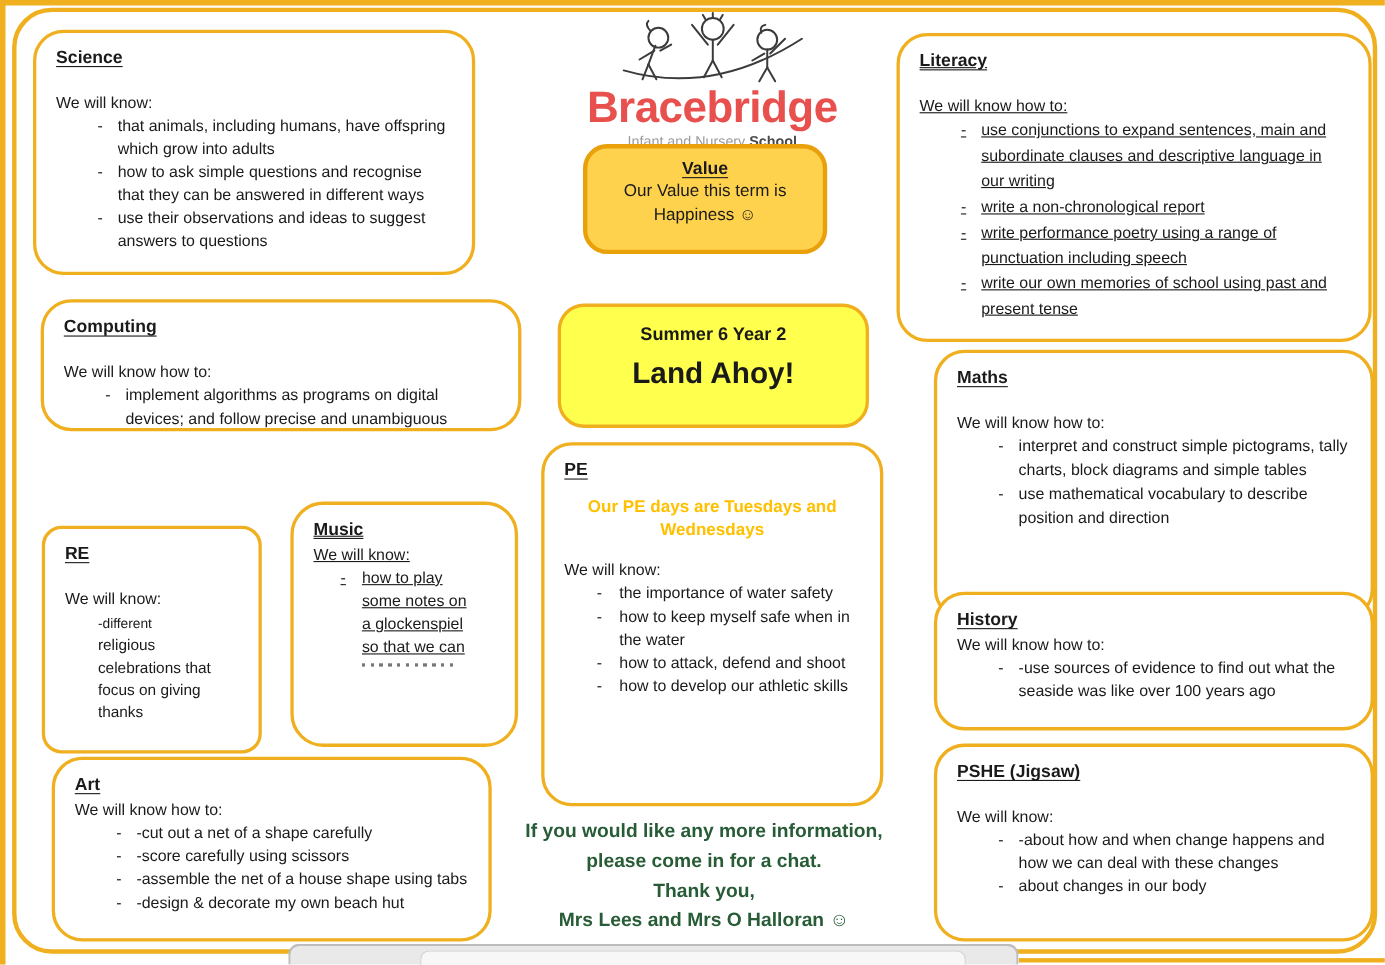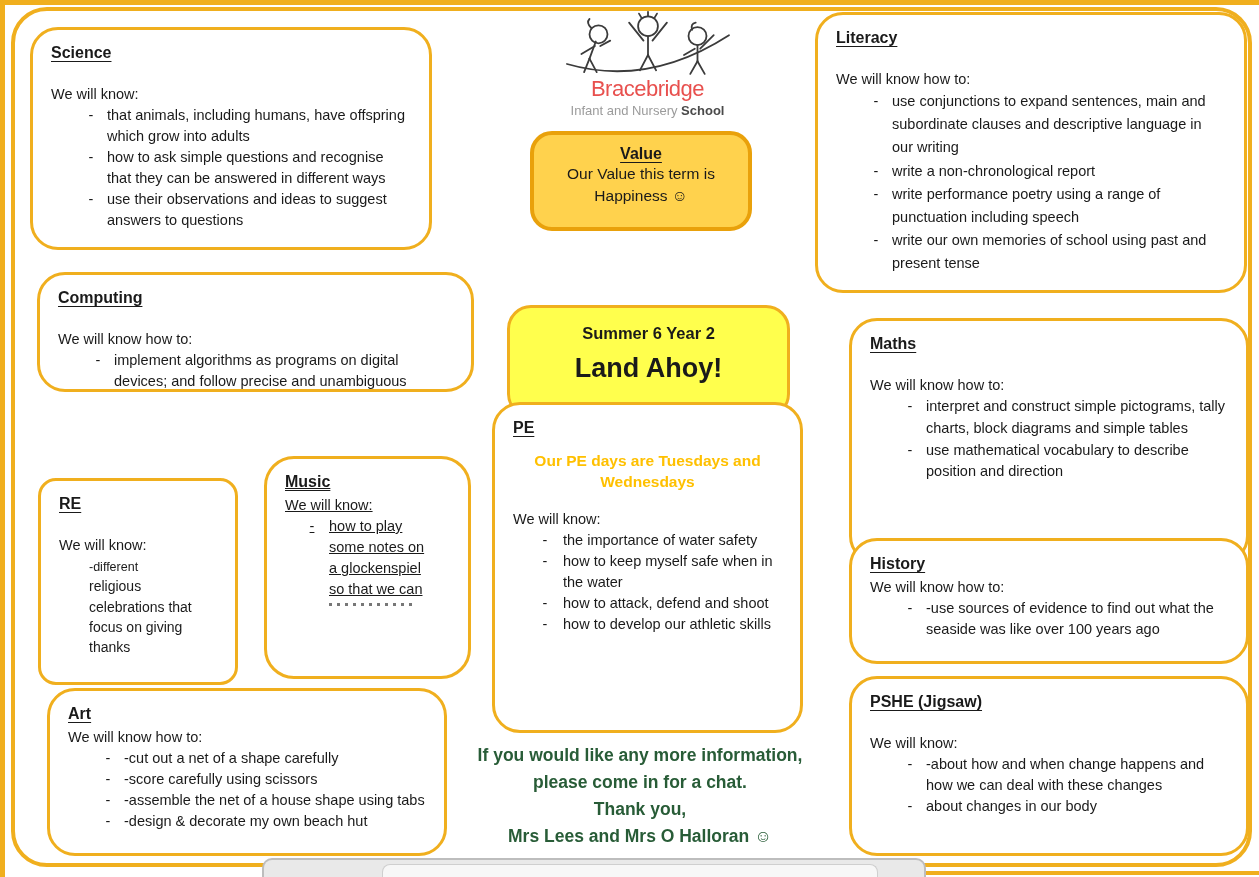--- a/index.html
+++ b/index.html
@@ -39,21 +39,21 @@
   .bullet{display:flex;}
   .bullet .dash{flex:none;width:32px;text-align:center;}
   .bullet .txt{flex:1;}
 
   
   .box-science  {left:30px; top:27px; width:402px;height:223px;}
   .box-computing{left:37px; top:272px;width:437px;height:120px;}
   .box-re       {left:38px; top:478px;width:200px;height:207px;border-radius:18px;}
   .box-music    {left:264px;top:456px;width:207px;height:223px;border-radius:30px;text-decoration:underline;}
   .box-art      {left:47px; top:688px;width:400px;height:168px;}
-  .box-literacy {left:815px;top:12px; width:432px;height:281px;}
+  .box-literacy {left:815px;top:30px; width:432px;height:281px;text-decoration:underline;}
   .box-maths    {left:849px;top:318px;width:400px;height:246px;}
   .box-history  {left:849px;top:538px;width:400px;height:126px;}
   .box-pshe     {left:849px;top:676px;width:400px;height:180px;}
   .box-pe       {left:492px;top:402px;width:311px;height:331px;}
 
   .box-literacy .bullets{line-height:1.6;}
   .box-maths .bullets{line-height:1.5;}
 
   
   .re-para{margin-left:30px;font-size:14px;line-height:1.45;width:118px;}
@@ -71,36 +71,36 @@
     margin:14px 4px 16px 4px;line-height:1.35;}
   .box-pe .bullets{margin-left:14px;}
   .box-pe .bullet .dash{width:36px;}
 
   
   .box-history .intro,.box-art .intro{margin-top:0;}
 
   
   .logo{position:absolute;left:520px;top:10px;width:255px;height:118px;text-align:center;}
   .logo-kids{display:block;margin:0 auto;}
-  .logo-name{font-size:22px;font-weight:normal;color:var(--logo-red);
+  .logo-name{font-size:40px;font-weight:bold;color:var(--logo-red);
     letter-spacing:-0.5px;line-height:1;margin-top:-4px;}
   .logo-sub{font-size:13px;color:#9b9b9b;margin-top:3px;}
   .logo-sub b{color:#4a4a4a;}
 
   
   .value-box{position:absolute;left:530px;top:131px;width:222px;height:100px;
     background:var(--value-fill);border:4px solid var(--gold-dark);border-radius:22px;
     text-align:center;padding-top:10px;}
   .value-title{font-size:16px;font-weight:bold;text-decoration:underline;text-underline-offset:3px;}
   .value-line{font-size:15.5px;line-height:1.45;}
 
   
   .title-box{position:absolute;left:507px;top:276px;width:283px;height:113px;
     background:var(--title-fill);border:3px solid var(--gold);border-radius:24px;
-    text-align:center;padding-top:16px;margin-top:29px;}
+    text-align:center;padding-top:16px;}
   .title-line1{font-size:16.5px;font-weight:bold;}
   .title-line2{font-size:27px;font-weight:bold;margin-top:10px;}
 
   
   .footer-msg{position:absolute;left:440px;top:742px;width:400px;text-align:center;
     color:var(--green);font-weight:bold;font-size:17.5px;line-height:1.55;}
 
   
   .bottom-bar{position:absolute;left:262px;top:858px;width:664px;height:19px;
     background:#e9e9e9;border:2px solid #bdbdbd;border-bottom:none;

